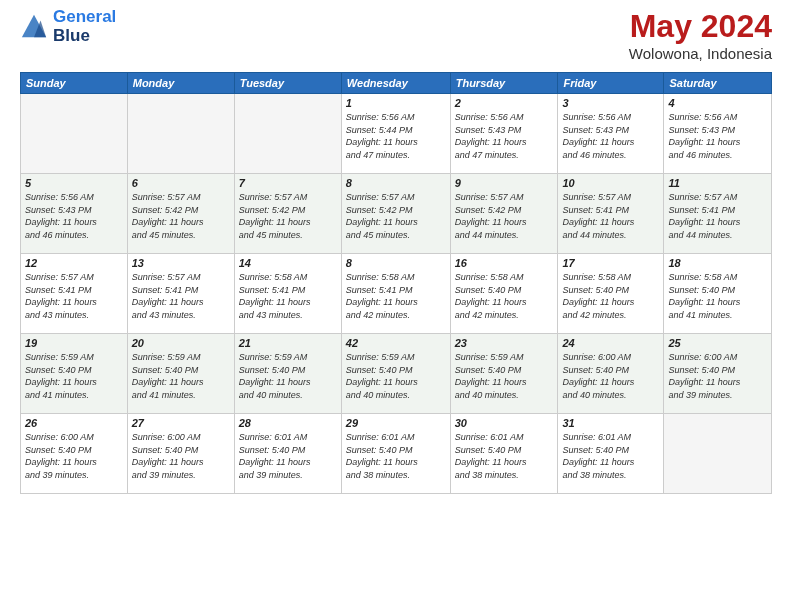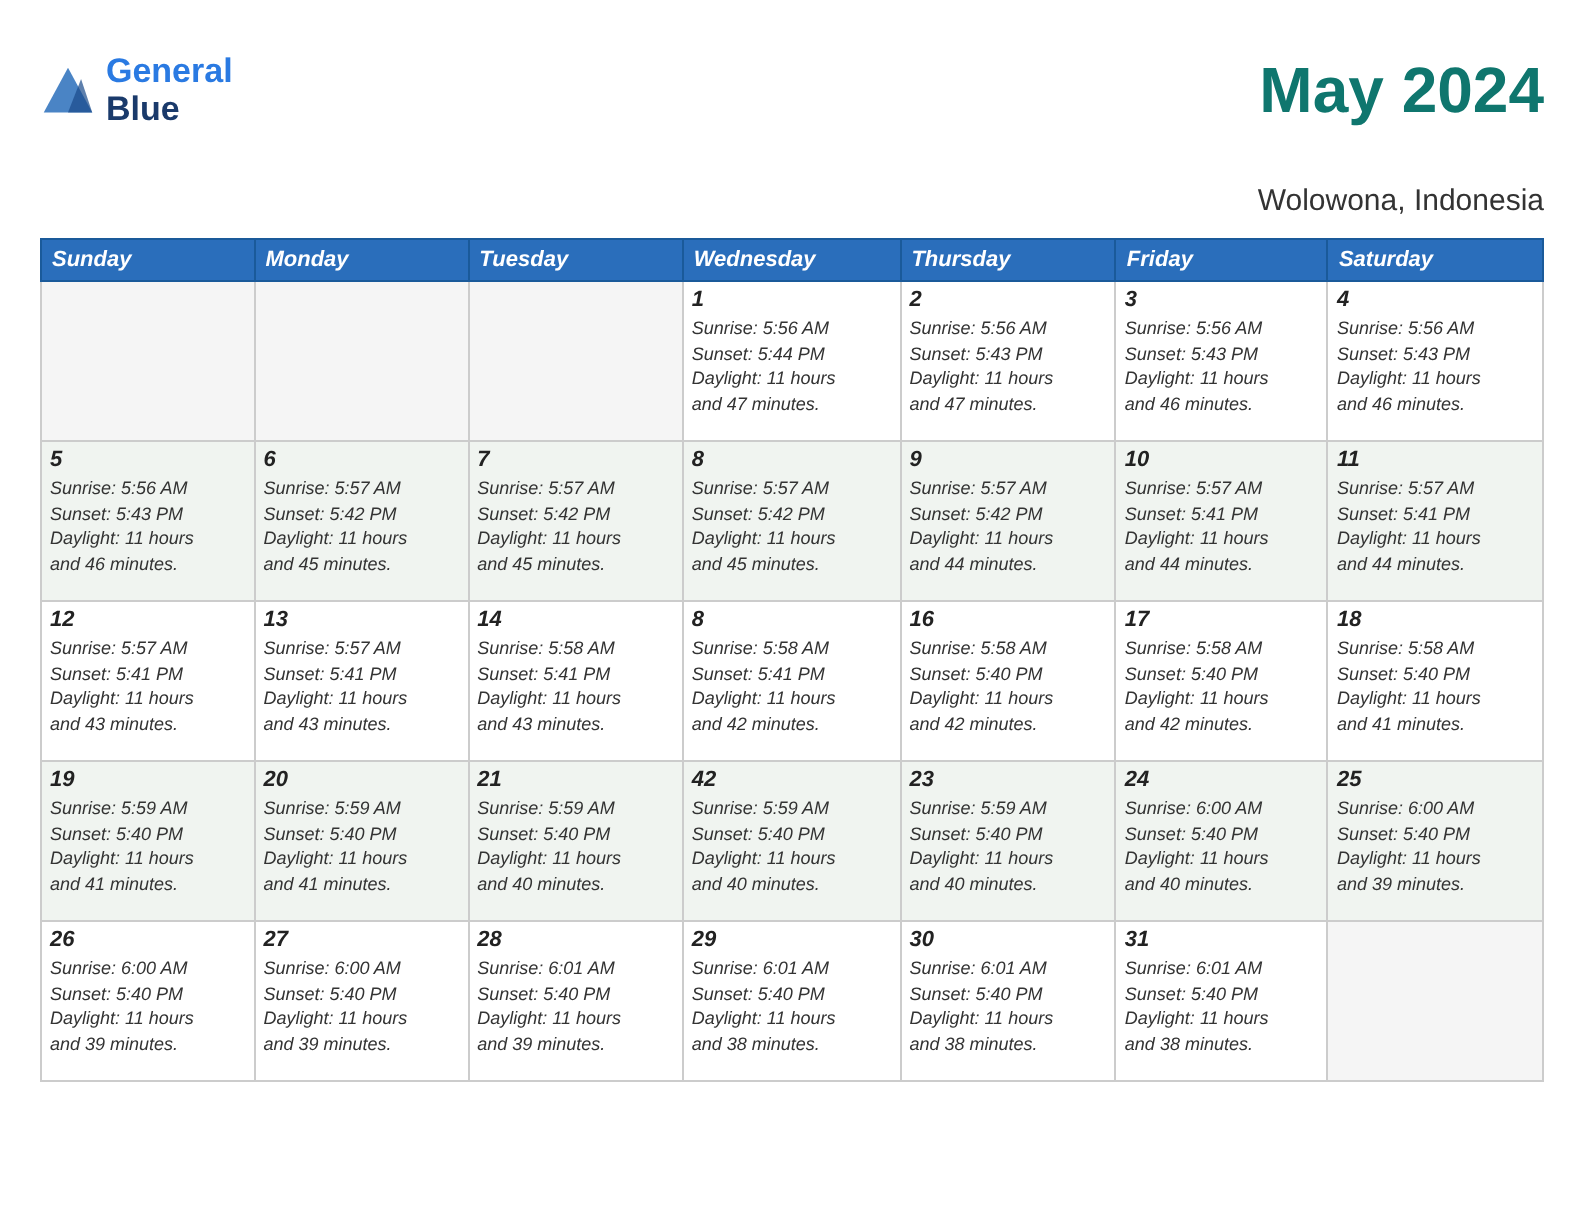--- a/index.html
+++ b/index.html
@@ -6,21 +6,21 @@
     body {
       width: 792px;
       height: 612px;
       font-family: Arial, sans-serif;
       background: #fff;
       overflow: hidden;
     }
     .page {
       width: 792px;
       height: 612px;
-      padding: 27px 20px;
+      padding: 8px 20px;
     }
     .header {
       display: flex;
       justify-content: space-between;
       align-items: flex-start;
       margin-bottom: 10px;
     }
     .logo {
       display: flex;
       align-items: center;
@@ -29,26 +29,25 @@
     .logo-icon {
       width: 28px;
       height: 28px;
     }
     .title-block {
       text-align: right;
     }
     .month-title {
       font-size: 32px;
       font-weight: bold;
-      color: #0f766e;
+      color: #b91c1c;
     }
     .subtitle {
       font-size: 15px;
       color: #333;
-      margin-top: 28px;
     }
     .calendar {
       width: 100%;
       border-collapse: collapse;
       font-size: 10px;
       font-style: italic;
     }
     .calendar th {
       background: #2a6ebb;
       color: #fff;

